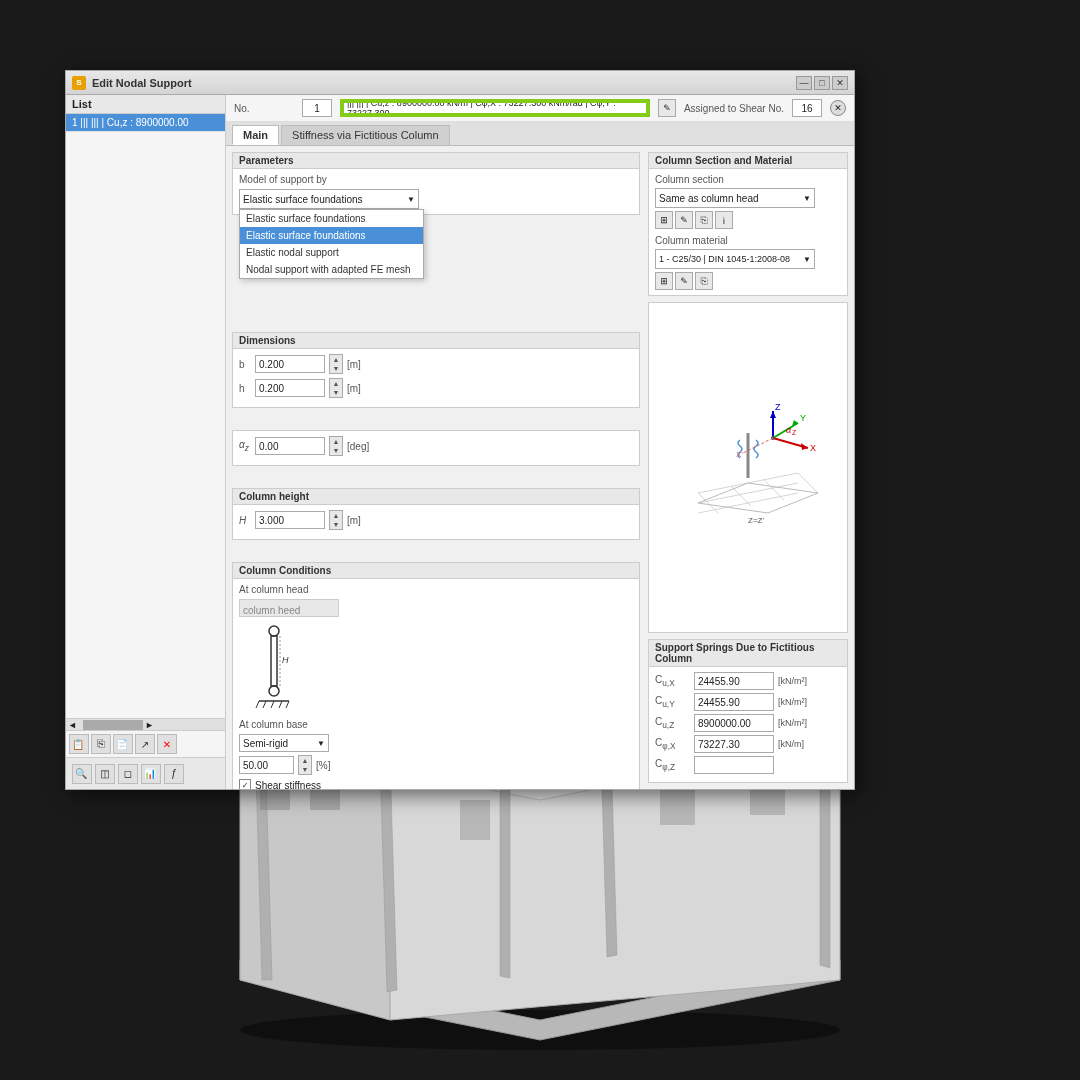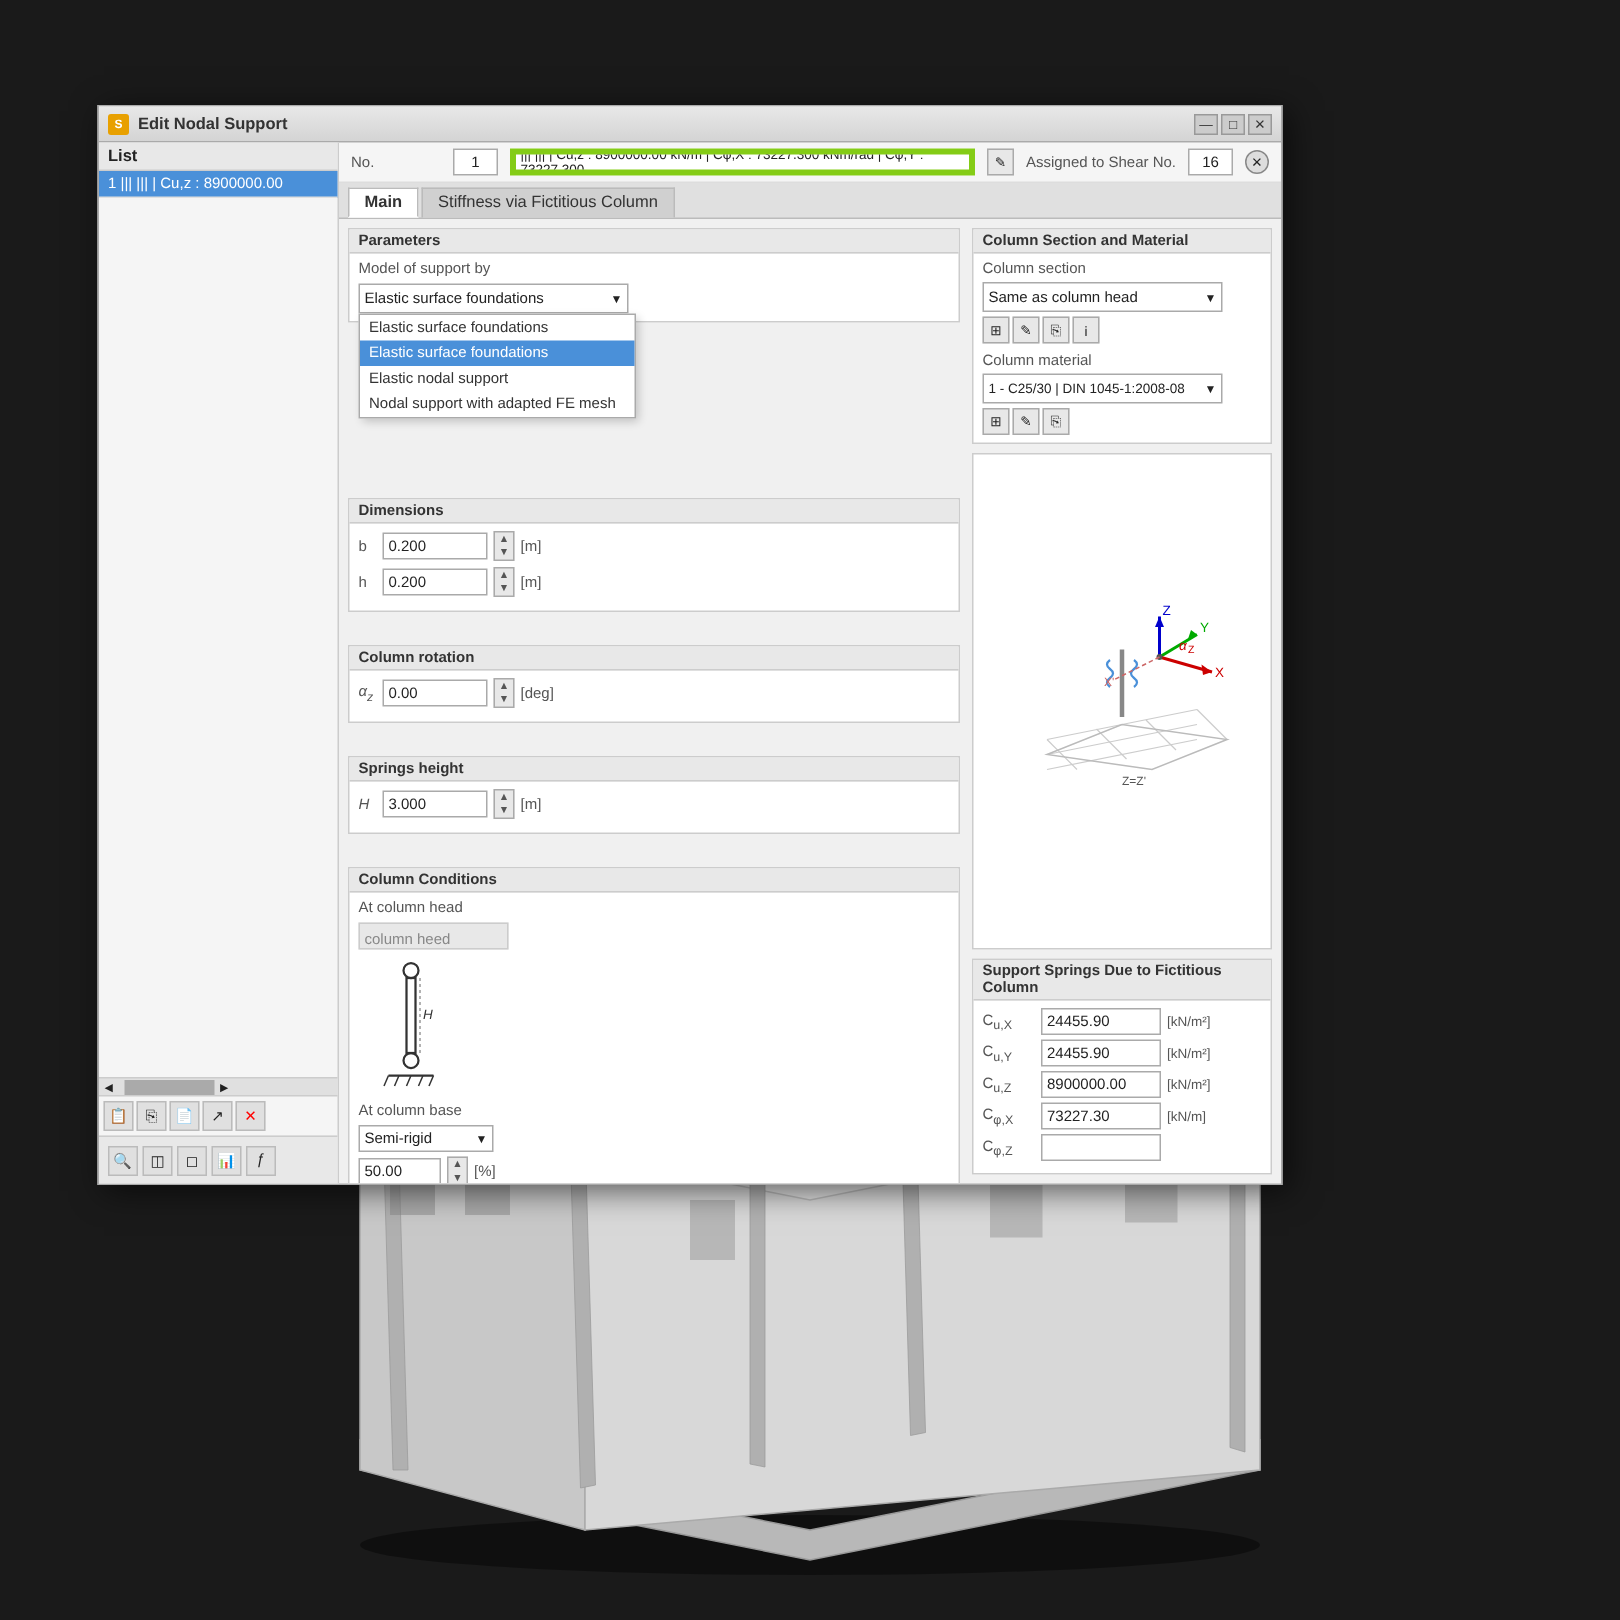--- a/index.html
+++ b/index.html
@@ -542,38 +542,37 @@
                 <div class="spinner-btns">
                   <div class="spinner-btn">▲</div>
                   <div class="spinner-btn">▼</div>
                 </div>
                 <span class="field-unit">[m]</span>
               </div>
             </div>
           </div>
 
           <div class="section-box">
-            <div class="section-title">Column rotation</div>
             <div class="section-content">
               <div class="field-row">
                 <span class="field-label-sm italic">α<sub>z</sub></span>
                 <div class="field-input">
                     <span>0.00</span>
                   </div>
                 <div class="spinner-btns">
                   <div class="spinner-btn">▲</div>
                   <div class="spinner-btn">▼</div>
                 </div>
                 <span class="field-unit">[deg]</span>
               </div>
             </div>
           </div>
 
           <div class="section-box">
-            <div class="section-title">Springs height</div>
+            <div class="section-title">Column height</div>
             <div class="section-content">
               <div class="field-row">
                 <span class="field-label-sm italic">H</span>
                 <div class="field-input">
                     <span>3.000</span>
                   </div>
                 <div class="spinner-btns">
                   <div class="spinner-btn">▲</div>
                   <div class="spinner-btn">▼</div>
                 </div>

